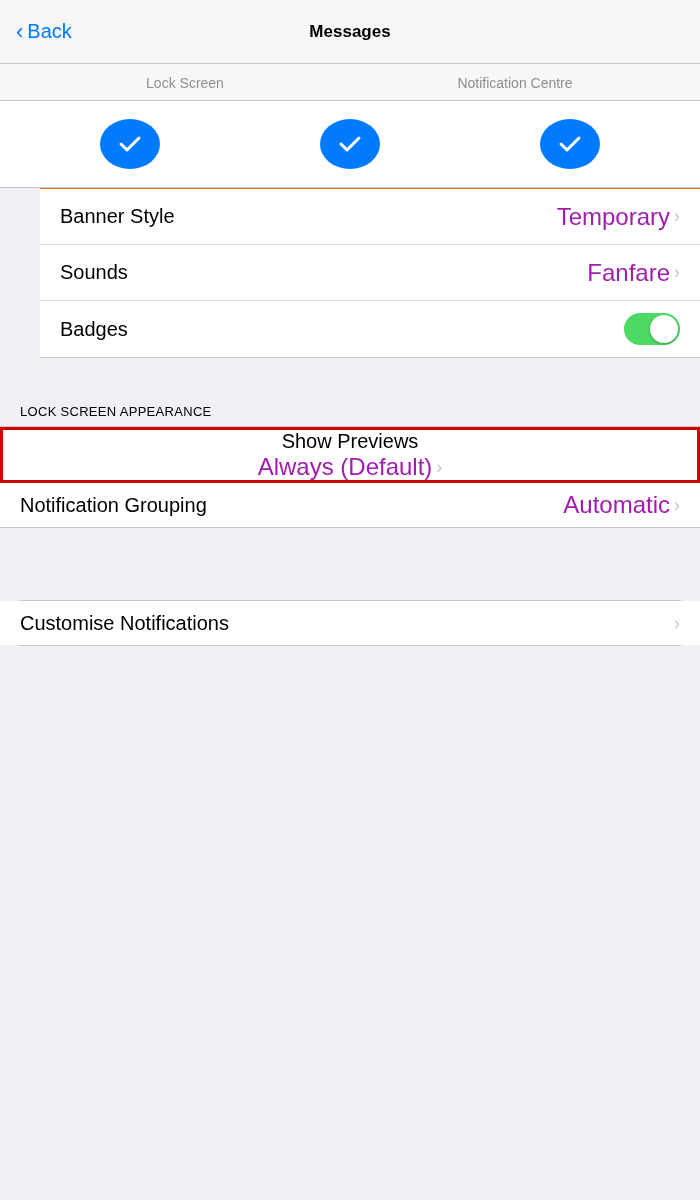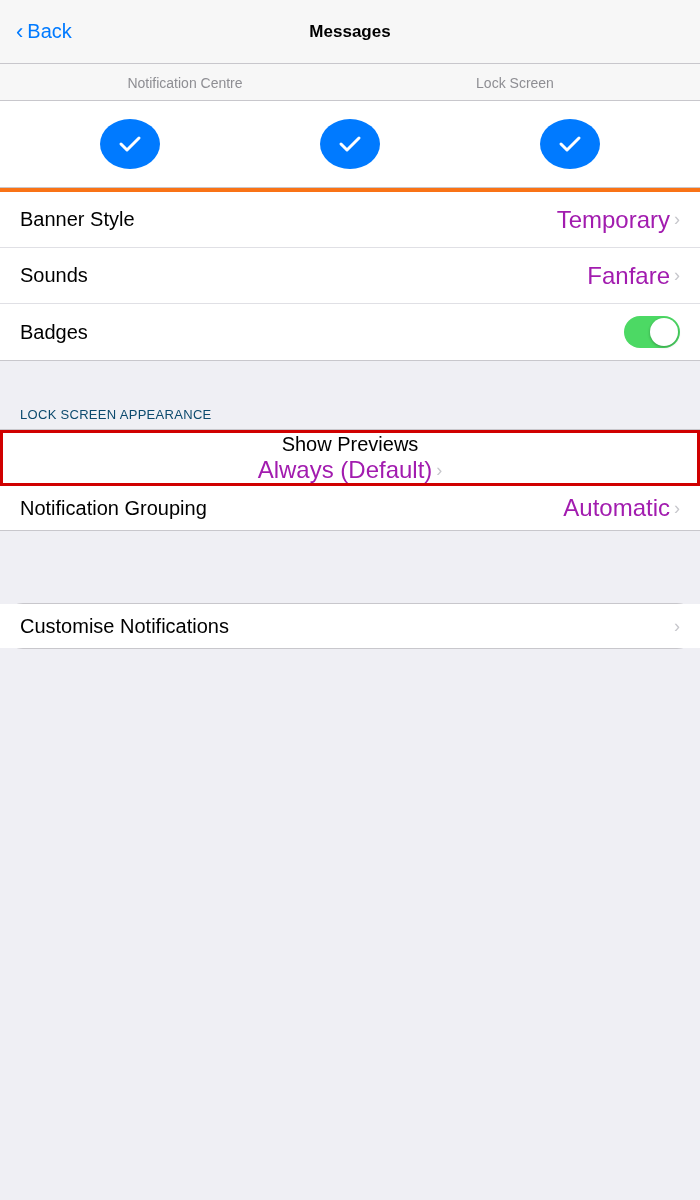--- a/index.html
+++ b/index.html
@@ -104,22 +104,23 @@
     .check-col {
       flex: 1;
       display: flex;
       justify-content: center;
     }
 
     
     .settings-group {
       background: #fff;
       margin-top: 0;
-      border-top: 4px solid #f97316;
-      border-bottom: 1px solid #c8c7cc;
+      border-top: 1px solid #f97316;
+      border-bottom: 1px solid #c8c7cc;
+      margin-left: 40px;
     }
 
     .settings-row {
       display: flex;
       align-items: center;
       justify-content: space-between;
       padding: 0 20px;
       height: 56px;
       border-bottom: 1px solid #e0e0e5;
       background: #fff;
@@ -180,21 +181,21 @@
     }
 
     
     .section-header {
       padding: 8px 20px 6px 20px;
       background: #efeff4;
     }
 
     .section-header-label {
       font-size: 13px;
-      color: #0c4a6e;
+      color: #000000;
       letter-spacing: 0.3px;
       text-transform: uppercase;
     }
 
     .settings-group-lock {
       background: #fff;
       border-top: 1px solid #c8c7cc;
       border-bottom: 1px solid #c8c7cc;
     }
 
@@ -241,24 +242,24 @@
 <div class="nav-bar">
   <div class="nav-back">
     <span class="chevron">‹</span>
     <span>Back</span>
   </div>
   <span class="nav-title">Messages</span>
 </div>
 
 <div class="notification-header">
   <div class="notif-col">
+    <span class="notif-col-label">Lock Screen</span>
+  </div>
+  <div class="notif-col">
     <span class="notif-col-label">Notification Centre</span>
-  </div>
-  <div class="notif-col">
-    <span class="notif-col-label">Lock Screen</span>
   </div>
 </div>
 
 <div class="checkmarks-row">
   <div class="check-col">
     <div class="check-circle">
       <svg viewBox="0 0 28 28" fill="none">
         <polyline points="5,14 11,20 23,8" stroke="white" stroke-width="3" stroke-linecap="round" stroke-linejoin="round"></polyline>
       </svg>
     </div>

